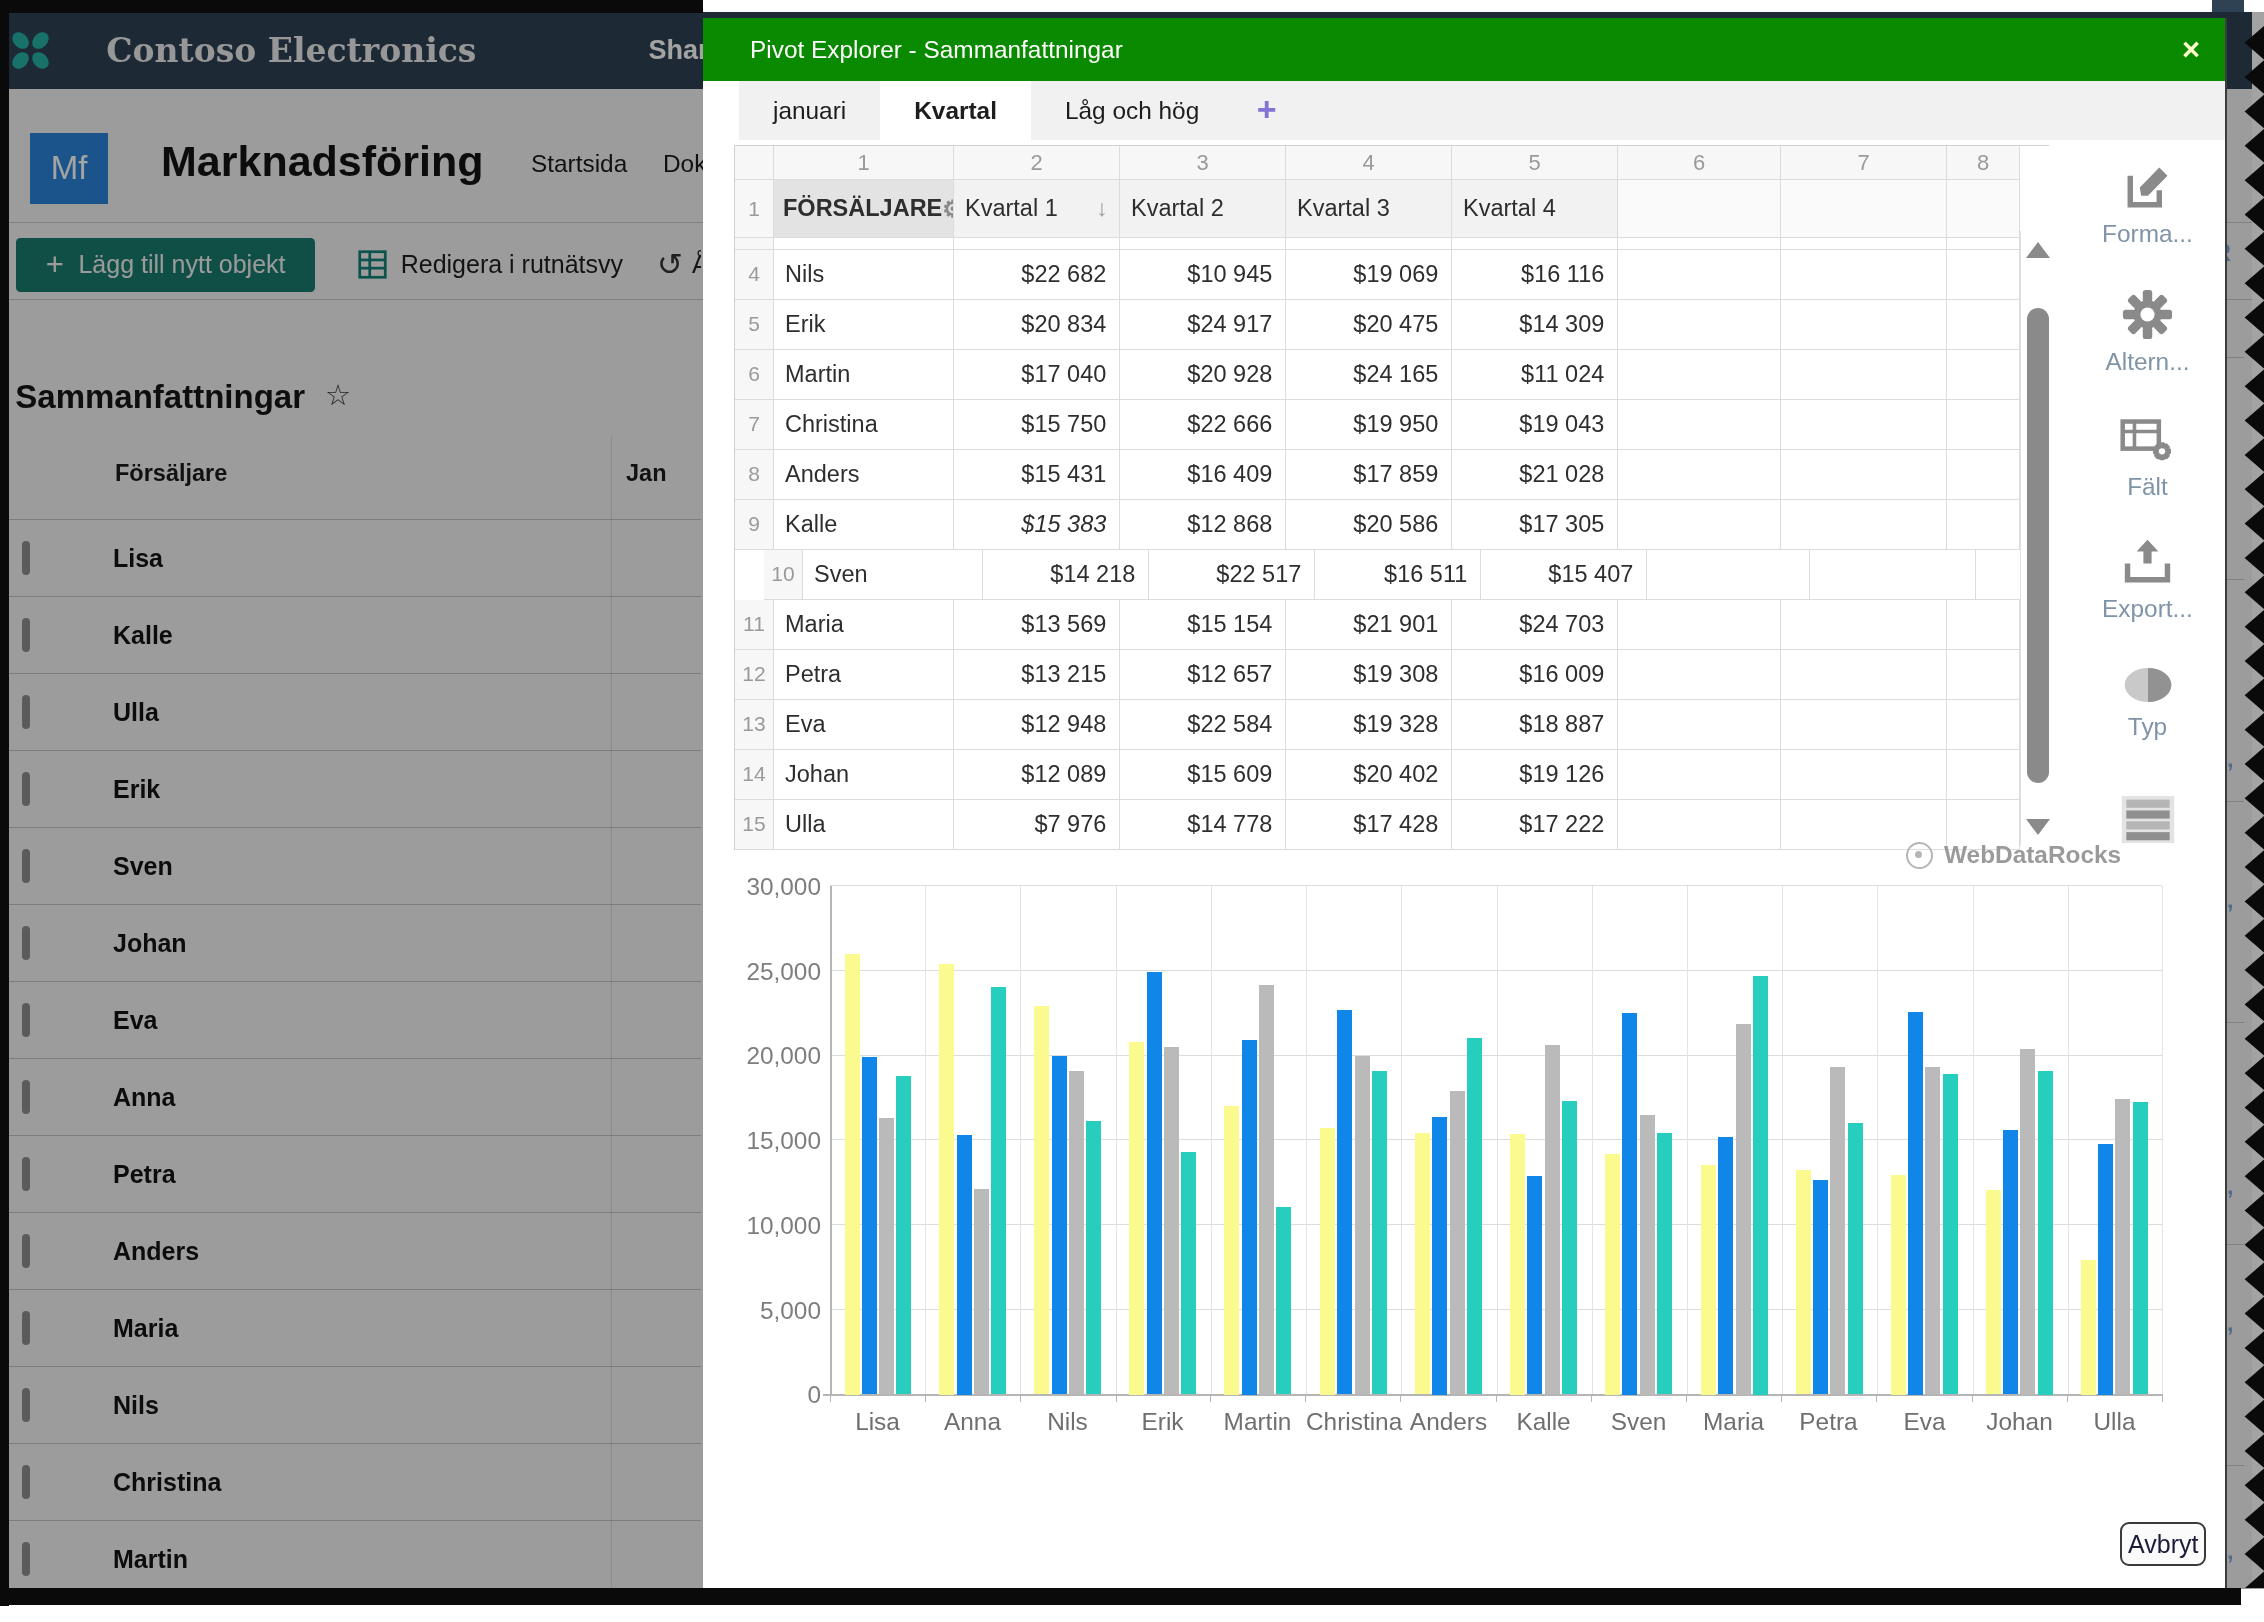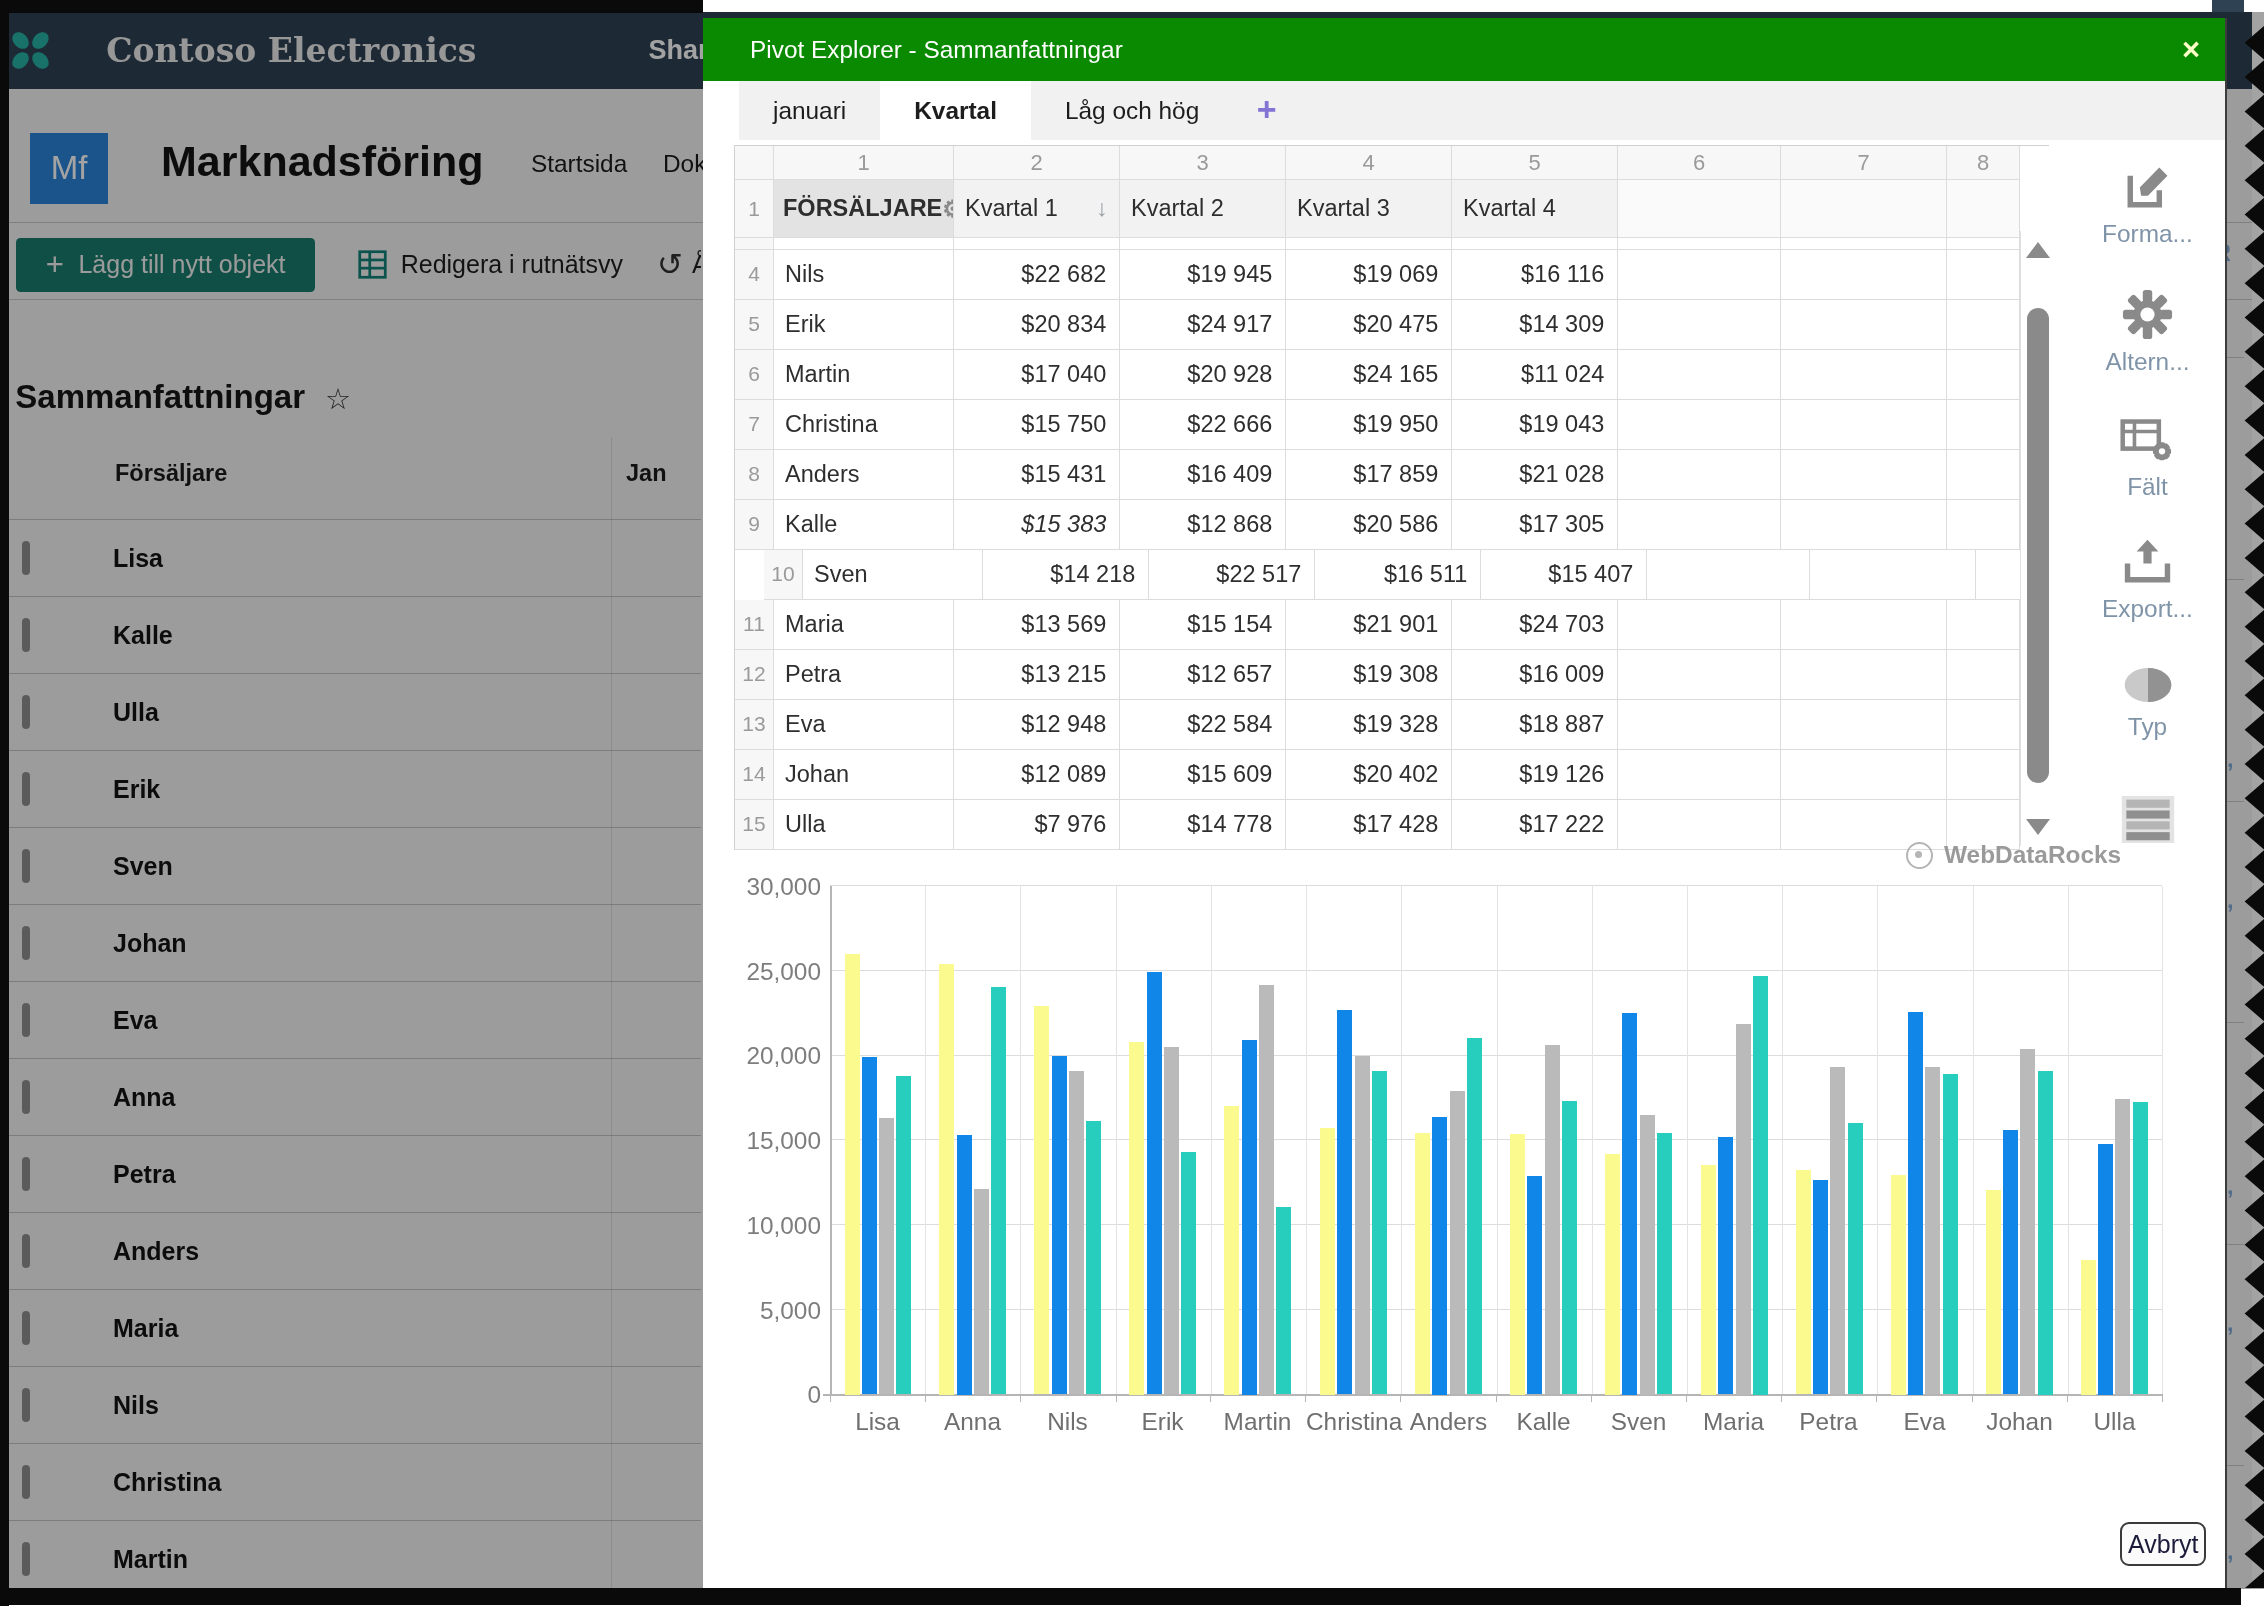--- a/index.html
+++ b/index.html
@@ -17,21 +17,21 @@
            display:flex;align-items:center;justify-content:center;font-size:33px;}
   #site-title{left:152px;top:125px;font-size:43px;font-weight:bold;color:#141414;}
   .topnav{top:138px;font-size:24.4px;color:#1b1b1b;}
   .hline{height:0.9px;background:#c9c9c9;left:0;width:2243px;}
   #btn-add{left:7.2px;top:226px;width:299px;height:54px;background:#1a7c6e;border:none;border-radius:4.5px;
            color:#f2f2f2;font-size:25px;font-family:inherit;display:flex;align-items:center;justify-content:center;gap:14.5px;position:absolute;}
   #btn-add .plus{font-size:31px;font-weight:normal;}
   #cmd-edit{left:348px;top:226px;height:54px;display:flex;align-items:center;gap:12.7px;font-size:25px;color:#1f1f1f;}
   #cmd-undo{left:648px;top:226px;height:54px;width:44px;overflow:hidden;display:flex;align-items:center;gap:9px;font-size:25px;color:#1f1f1f;}
   #cmd-undo .uicon{font-size:31px;color:#333;}
-  #list-title{left:6.3px;top:366px;font-size:33px;font-weight:bold;color:#161616;display:flex;align-items:flex-end;gap:20px;}
+  #list-title{left:6.3px;top:366px;font-size:33px;font-weight:bold;color:#161616;display:flex;align-items:flex-start;gap:20px;}
   #list-title .star{font-size:29px;font-weight:normal;color:#3a3a3a;}
   .colhdr{font-size:23.5px;font-weight:bold;color:#1c1c1c;top:448px;}
   #sp-rows{left:0;top:507px;width:692px;border-top:0.9px solid #c4c4c4;}
   .sp-row{position:relative;height:76px;border-bottom:0.9px solid #c4c4c4;}
   .sp-handle{position:absolute;left:12.7px;top:21px;width:8.1px;height:34px;border-radius:4.5px;background:#8f8f8f;}
   .sp-name{position:absolute;left:104px;top:0;line-height:76px;font-size:25px;font-weight:bold;color:#141414;}
   #list-vline{left:602px;top:425px;width:0.9px;height:1152px;background:rgba(0,0,0,0.10);}
 
   
   #sliver-navy{left:2212px;top:0;width:32px;height:77px;background:#2e4254;}
@@ -291,21 +291,21 @@
           <div class="gc" style="width: 166px;"></div>
           <div class="gc" style="width: 166px;"></div>
           <div class="gc" style="width: 163px;"></div>
           <div class="gc" style="width: 166px;"></div>
           <div class="gc" style="width: 73px;"></div>
         </div>
         <div class="grow" style="height: 50px;">
           <div class="gc rownum" style="width: 39px;">4</div>
           <div class="gc name" style="width: 180px;">Nils</div>
           <div class="gc val" style="width: 166px;">$22 682</div>
-          <div class="gc val" style="width: 166px;">$19 945</div>
+          <div class="gc val" style="width: 166px;">$10 945</div>
           <div class="gc val" style="width: 166px;">$19 069</div>
           <div class="gc val" style="width: 166px; text-align: center;">$16 116</div>
           <div class="gc" style="width: 163px;"></div>
           <div class="gc" style="width: 166px;"></div>
           <div class="gc" style="width: 73px;"></div>
         </div>
         <div class="grow" style="height: 50px;">
           <div class="gc rownum" style="width: 39px;">5</div>
           <div class="gc name" style="width: 180px;">Erik</div>
           <div class="gc val" style="width: 166px;">$20 834</div>

